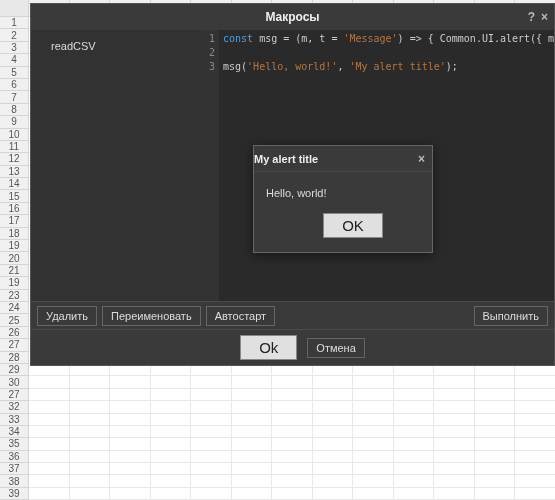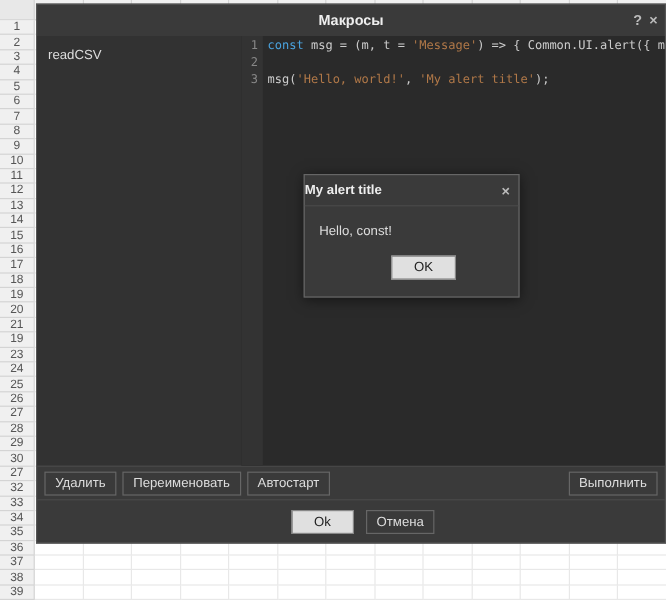--- a/index.html
+++ b/index.html
@@ -50,21 +50,21 @@
 }
 .cells .crow { height:12.4px; display:flex; }
 .cells .cell {
   flex:0 0 40.5px;
   border-right:1px solid #e8e8e8;
   border-bottom:1px solid #e8e8e8;
 }
 
 .modal {
   position:absolute;
-  top:3px; left:30px; right:0; height:450px;
+  top:3px; left:30px; right:0; height:363px;
   background:#3a3a3a;
   border:1px solid #555;
   display:flex; flex-direction:column;
 }
 .modal-titlebar {
   height:26px;
   display:flex; align-items:center; justify-content:center;
   position:relative;
   color:#eee; font-size:12px; font-weight:bold;
 }
@@ -79,21 +79,21 @@
   flex:1; display:flex; min-height:0;
 }
 .sidebar {
   width:170px; flex:0 0 170px;
   background:#323232;
   padding:5px 0;
   display:flex; flex-direction:column;
 }
 .macro-list { flex:1; }
 .macro-item {
-  padding:5px 9px;
+  padding:5px 20px;
   color:#ddd;
   font-size:11px;
   cursor:pointer;
 }
 .macro-item.selected {
   background:#555;
 }
 .editor {
   flex:1;
   background:#2a2a2a;
@@ -139,21 +139,21 @@
   border:1px solid #666;
   color:#ddd;
   font-size:11px;
   padding:3px 8px;
   cursor:pointer;
 }
 button.light {
   background:#e0e0e0;
   border:1px solid #888;
   color:#222;
-  font-size:11px;
+  font-size:15px;
   padding:3px 18px;
   cursor:pointer;
   margin-left:20px;
 }
 
 .alert-dialog {
   position:absolute;
   top:145px; left:253px;
   width:180px;
   background:#3a3a3a;
@@ -867,17 +867,17 @@
     <button class="light">Ok</button>
     <button class="dark">Отмена</button>
   </div>
 </div>
 
 <div class="alert-dialog">
   <div class="alert-titlebar">
     <span>My alert title</span>
     <span class="close">×</span>
   </div>
-  <div class="alert-body">Hello, const!</div>
+  <div class="alert-body">Hello, world!</div>
   <div class="alert-actions">
     <button class="light">OK</button>
   </div>
 </div>
 
 </body></html>

